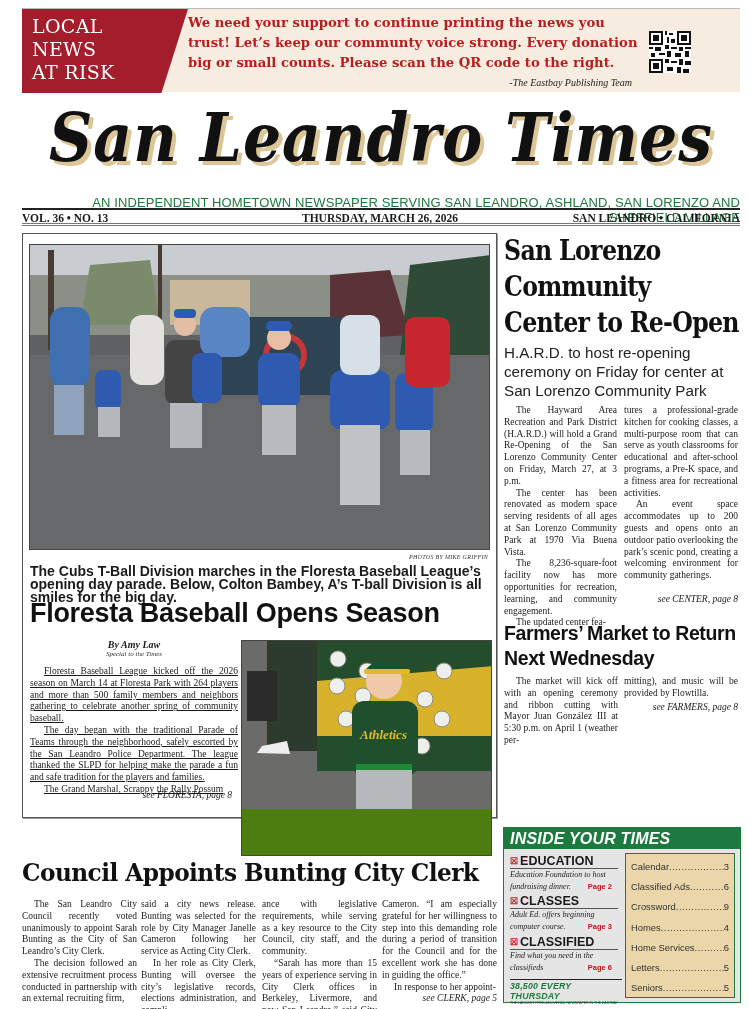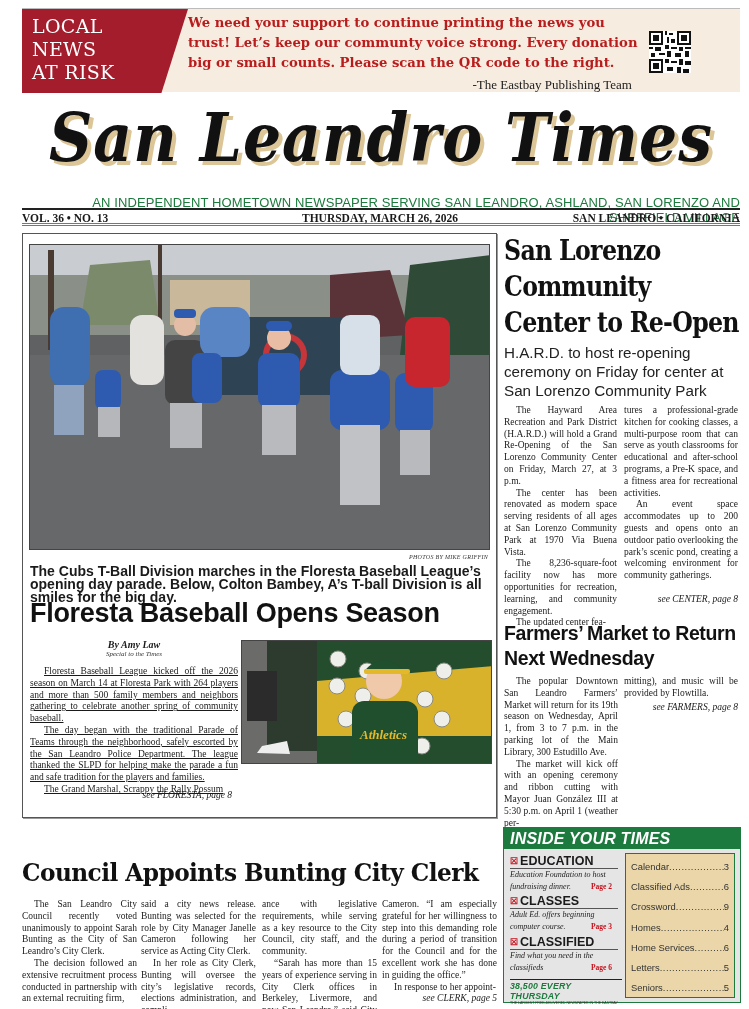--- a/index.html
+++ b/index.html
@@ -5,21 +5,21 @@
   * { box-sizing: border-box; margin: 0; padding: 0; }
   html, body { width: 749px; height: 1009px; background: #ffffff; overflow: hidden; }
   body { position: relative; font-family: "Liberation Serif", serif; color: #1a1a1a; }
 
   
   .banner { position: absolute; left: 22px; top: 8px; width: 718px; height: 84px; background: #f6ece0; border-top: 1px solid #bbb; }
   .banner-red { position: absolute; left: 0; top: 0; width: 166px; height: 84px; background: #a31d2c;
     clip-path: polygon(0 0, 100% 0, 84% 100%, 0 100%); }
   .banner-red-text { position: absolute; left: 10px; top: 6px; color: #fff; font-family: "DejaVu Serif", serif; font-size: 19px; line-height: 23px; letter-spacing: 0.3px; }
   .banner-msg { position: absolute; left: 166px; top: 4px; width: 450px; font-family: "DejaVu Serif", serif; font-weight: bold; font-size: 13.2px; line-height: 20px; color: #b91c1c; }
-  .banner-sign { position: absolute; left: 450px; top: 68px; width: 160px; text-align: right; font-size: 13px; color: #222; }
+  .banner-sign { position: absolute; left: 450px; top: 68px; width: 160px; text-align: right; font-style: italic; font-size: 10px; color: #222; }
   .qr { position: absolute; left: 627px; top: 8px; width: 42px; height: 70px; }
 
   
   .masthead { position: absolute; left: 22px; top: 98px; width: 718px; height: 84px; text-align: center; }
   .masthead-title { position: absolute; left: 0; right: 0; top: 0; font-family: "DejaVu Serif", serif; font-weight: bold; font-size: 60px; letter-spacing: 1px; color: #111; text-shadow: 4px 4px 0 #dcc596; transform: scaleY(1.12); transform-origin: top; font-style: italic; }
   .tagline { position: absolute; left: 22px; width: 718px; top: 195px; text-align: right; color: #1b7a3c; font-family: Liberation Sans, sans-serif; font-size: 13px; letter-spacing: 0.1px; }
   .dateline { position: absolute; left: 22px; width: 718px; top: 208px; height: 18px; border-top: 2px solid #222; border-bottom: 3px double #777; font-weight: bold; font-size: 11.5px; }
   .dateline span { position: absolute; top: 2px; }
   .dl-left { left: 0; } .dl-center { left: 280px; } .dl-right { right: 0; }
 
@@ -29,42 +29,42 @@
   .credit { position: absolute; right: 8px; top: 320px; font-size: 6px; font-style: italic; letter-spacing: 0.3px; color: #333; }
   .caption { position: absolute; left: 7px; top: 331px; width: 460px; font-family: "Liberation Sans", sans-serif; font-weight: bold; font-size: 14px; line-height: 13px; color: #1a1a1a; }
   .floresta-head { position: absolute; left: 7px; top: 364px; font-family: "Liberation Sans", sans-serif; font-weight: bold; font-size: 27px; letter-spacing: -0.3px; color: #111; }
   .byline { position: absolute; left: 7px; top: 405px; width: 208px; text-align: center; }
   .byline .name { font-style: italic; font-weight: bold; font-size: 10px; display:block; }
   .byline .role { font-style: italic; font-size: 7px; display:block; color: #333; }
   .floresta-body { position: absolute; left: 7px; top: 432px; width: 208px; font-size: 9.5px; line-height: 11.8px; text-align: justify; }
   .floresta-body p { text-indent: 14px; text-decoration: underline; }
   .see { text-align: right; font-style: italic; font-size: 9.5px; }
   .floresta-see { position: absolute; left: 7px; top: 556px; width: 202px; }
-  .photo-a { position: absolute; left: 218px; top: 406px; width: 251px; height: 124px; border: 1px solid #444; overflow: hidden; background: #4d7c0f; }
+  .photo-a { position: absolute; left: 218px; top: 406px; width: 251px; height: 216px; border: 1px solid #444; overflow: hidden; background: #4d7c0f; }
 
   
   .center-head { position: absolute; left: 504px; top: 232px; width: 240px; font-family: "DejaVu Serif", serif; font-weight: bold; font-size: 27.5px; line-height: 36px; letter-spacing: -0.8px; color: #111; transform: scaleX(0.86); transform-origin: left; white-space: nowrap; }
   .center-sub { position: absolute; left: 504px; top: 343px; width: 240px; font-family: "Liberation Sans", sans-serif; font-size: 15.2px; line-height: 19px; color: #222; }
   .col { position: absolute; font-size: 9.5px; line-height: 11.8px; text-align: justify; }
   .col p { text-indent: 12px; }
   .col p.cont { text-indent: 0; }
 
   .farmers-head { position: absolute; left: 504px; top: 621px; width: 240px; font-family: "Liberation Sans", sans-serif; font-weight: bold; font-size: 19.5px; line-height: 25px; letter-spacing: -0.4px; color: #111; }
 
   
   .council-head { position: absolute; left: 22px; top: 858px; font-family: "DejaVu Serif", serif; font-weight: bold; font-size: 25px; letter-spacing: -0.6px; color: #111; transform: scaleX(0.93); transform-origin: left; white-space: nowrap; }
 
   
   .inside { position: absolute; left: 503px; top: 827px; width: 238px; height: 176px; border: 1.5px solid #1d7a3e; background: #e5e5e5; }
   .inside-title { position: absolute; left: 0; top: 0; width: 100%; height: 21px; background: #1d7a3e; color: #fff; font-family: "Liberation Sans", sans-serif; font-weight: bold; font-style: italic; font-size: 16px; padding-left: 6px; line-height: 21px; letter-spacing: 0.2px; }
   .sect { position: absolute; left: 6px; width: 108px; }
   .sect-title { font-family: "Liberation Sans", sans-serif; font-weight: bold; font-size: 12.5px; border-bottom: 1.5px solid #555; line-height: 14px; white-space: nowrap; }
   .sect-title .x { color: #c4121c; font-size: 9px; vertical-align: 1px; margin-right: 2px; }
   .sect-desc { font-style: italic; font-size: 8px; line-height: 12px; color: #222; }
-  .sect-page { color: #c4121c; font-family: Liberation Serif, serif; font-weight: bold; font-style: normal; font-size: 7.5px; float: right; margin-right: 6px; }
+  .sect-page { color: #c4121c; font-family: Liberation Sans, sans-serif; font-weight: bold; font-style: normal; font-size: 7.5px; float: right; margin-right: 6px; }
   .circ { position: absolute; left: 6px; top: 151px; width: 112px; border-top: 1.5px solid #222; padding-top: 1px; }
   .circ-main { color: #1d7a3e; font-family: "Liberation Sans", sans-serif; font-weight: bold; font-style: italic; font-size: 8.8px; letter-spacing: 0.2px; }
   .circ-sub { font-family: "Liberation Sans", sans-serif; font-size: 3.5px; color: #333; white-space: nowrap; }
   .toc { position: absolute; left: 121px; top: 25px; width: 110px; height: 145px; background: #ead6a8; border: 1px solid #1d7a3e; padding: 2px 5px; }
   .toc-item { display: flex; font-family: "Liberation Sans", sans-serif; font-size: 9.4px; color: #333; height: 20.3px; align-items: center; white-space: nowrap; overflow: hidden; }
   .toc-item .lbl { flex: 0 0 auto; }
   .toc-item .dots { flex: 1 1 auto; overflow: hidden; }
   .toc-item .dots::before { content: "......................................................"; letter-spacing: 0.5px; }
   .toc-item .pg { flex: 0 0 auto; }
 
@@ -232,21 +232,20 @@
   <p>The updated center fea-</p>
 </div>
 <div class="col" style="left:624px; top:405px; width:114px;">
   <p class="cont">tures a professional-grade kitchen for cooking classes, a multi-purpose room that can serve as youth classrooms for educational and after-school programs, a Pre-K space, and a fitness area for recreational activities.</p>
   <p>An event space accommodates up to 200 guests and opens onto an outdoor patio overlooking the park’s scenic pond, creating a welcoming environment for community gatherings.</p>
   <div class="see" style="margin-top:12px;">see CENTER, page 8</div>
 </div>
 
 <div class="farmers-head">Farmers’ Market to Return Next Wednesday</div>
 <div class="col" style="left:504px; top:676px; width:114px;">
-  <p>The popular Downtown San Leandro Farmers’ Market will return for its 19th season on Wednesday, April 1, from 3 to 7 p.m. in the parking lot of the Main Library, 300 Estudillo Ave.</p>
   <p>The market will kick off with an opening ceremony and ribbon cutting with Mayor Juan González III at 5:30 p.m. on April 1 (weather per-</p>
 </div>
 <div class="col" style="left:624px; top:676px; width:114px;">
   <p class="cont">mitting), and music will be provided by Flowtilla.</p>
   <div class="see" style="margin-top:2px;">see FARMERS, page 8</div>
 </div>
 
 <div class="council-head">Council Appoints Bunting City Clerk</div>
 <div class="col" style="left:22px; top:899px; width:115px;">
   <p>The San Leandro City Council recently voted unanimously to appoint Sarah Bunting as the City of San Leandro’s City Clerk.</p>

